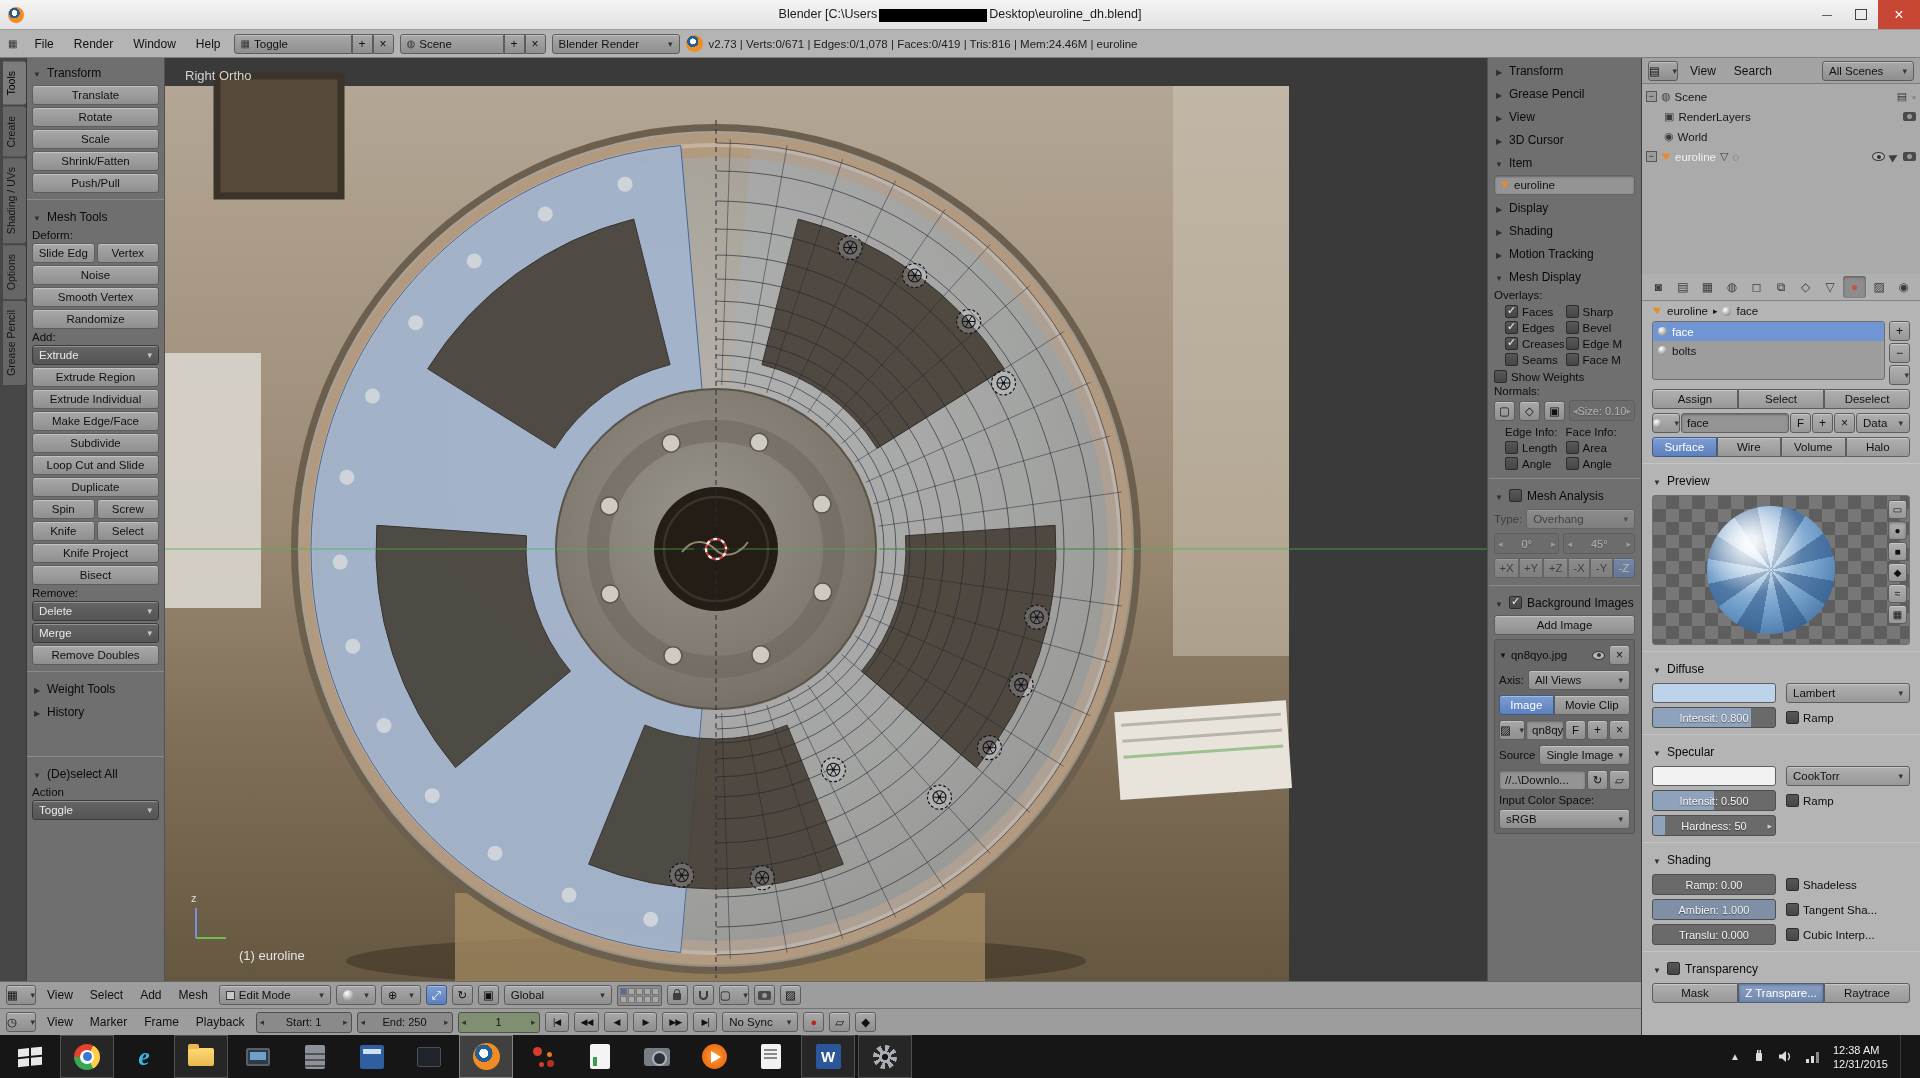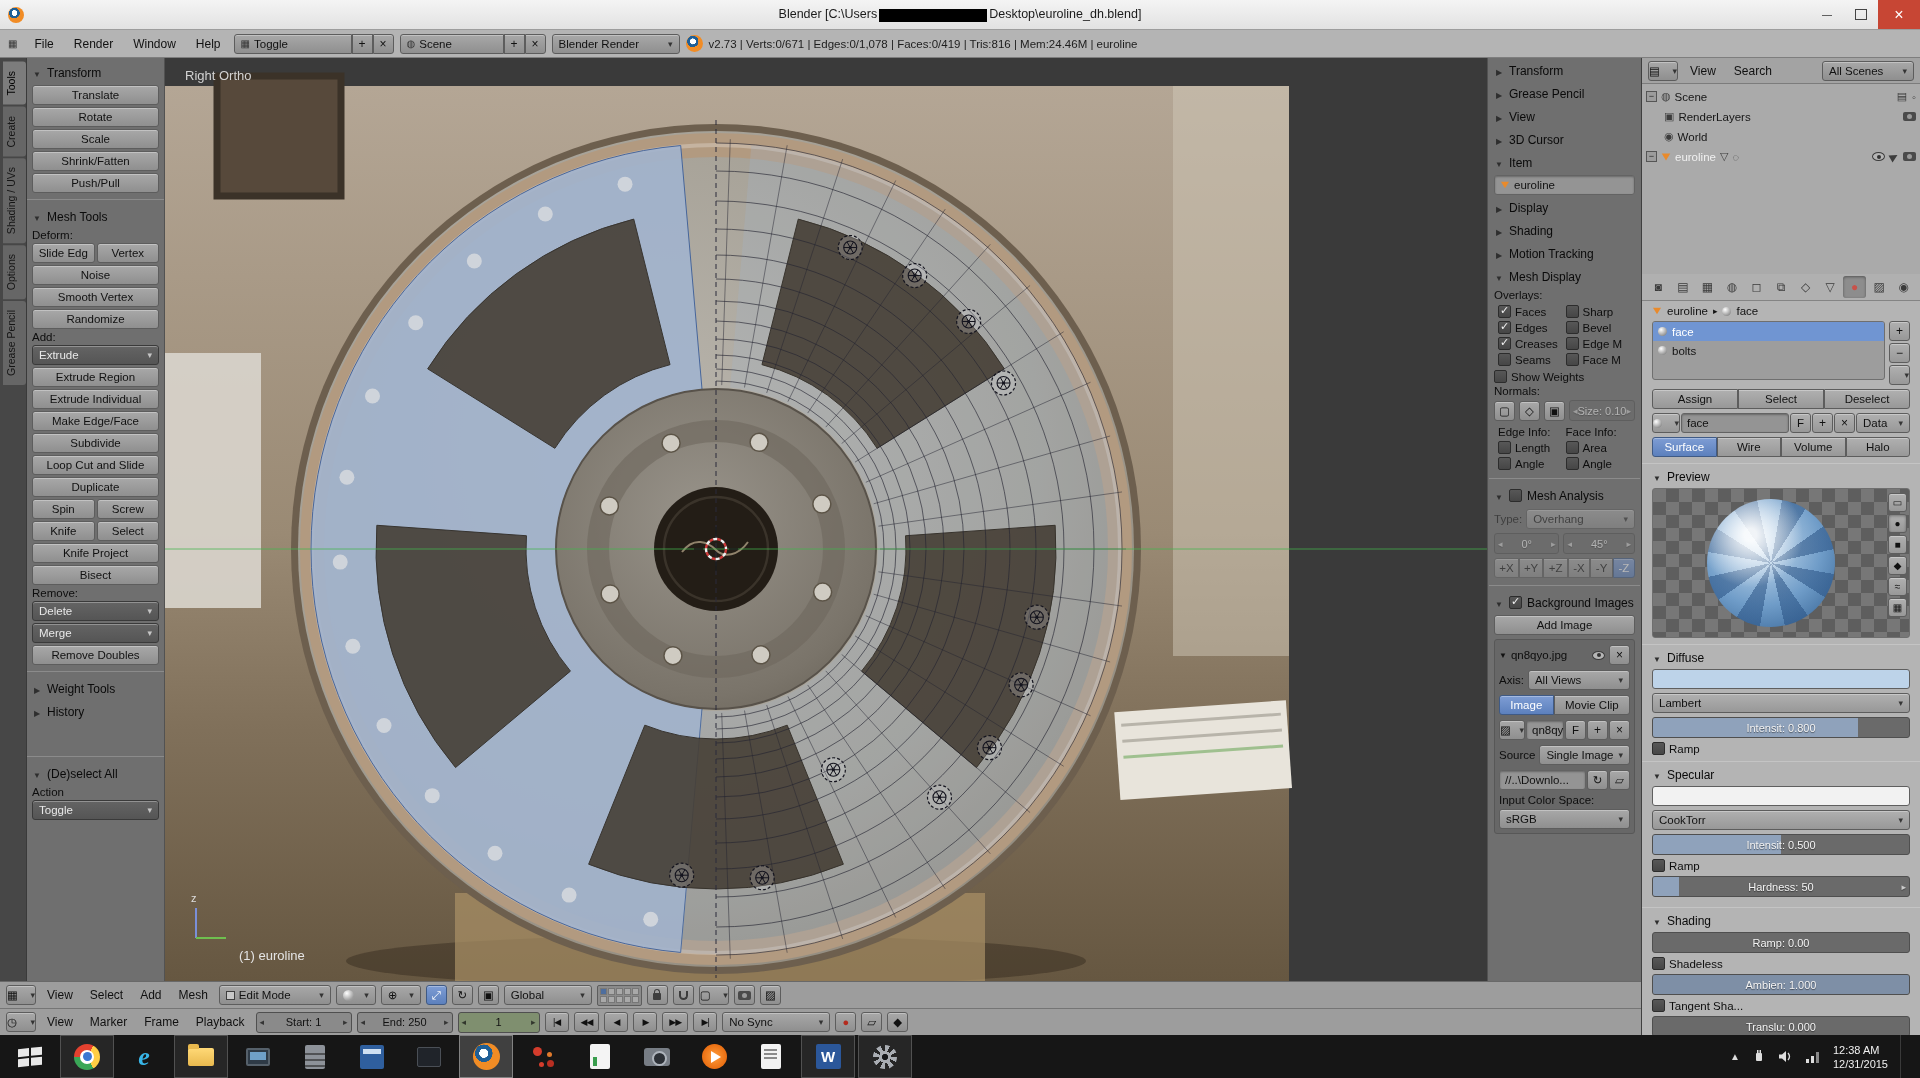--- a/index.html
+++ b/index.html
@@ -72,21 +72,21 @@
 
 
 #toolshelf{position:absolute;left:27px;top:0;width:138px;height:923px;background:#6f6f6f;border-right:1px solid #525252;padding:4px 5px;display:flex;flex-direction:column;gap:2px;overflow:hidden}
 #toolshelf .btn{width:100%}
 .half{display:flex;gap:2px}
 .half .btn{flex:1;padding:0 2px}
 
 
 #npanel{position:absolute;left:1487px;top:0;width:154px;height:923px;background:#6f6f6f;border-left:1px solid #525252;padding:2px 6px;display:flex;flex-direction:column;gap:2px;overflow:hidden}
 .np-row{display:flex;align-items:center;gap:4px;margin:1px 0}
-.grid2{display:grid;grid-template-columns:1fr 1fr;gap:3px 2px;margin:2px 4px}
+.grid2{display:grid;grid-template-columns:1fr 1fr;gap:3px 2px;margin:2px 11px}
 .cell{display:flex;align-items:center;gap:4px;overflow:hidden}
 .dim{opacity:.5}
 .subbox{background:#676767;border:1px solid #575757;border-radius:3px;padding:4px;display:flex;flex-direction:column;gap:3px;margin-top:2px}
 .grow{flex:1 1 auto;min-width:0}
 
 
 #vpheader{position:absolute;left:0;top:923px;width:1641px;height:27px;background:#9d9d9d;border-top:1px solid #696969;display:flex;align-items:center;gap:5px;padding:0 6px}
 #timeline{position:absolute;left:0;top:950px;width:1641px;height:27px;background:#9d9d9d;border-top:1px solid #757575;display:flex;align-items:center;gap:5px;padding:0 6px}
 .hmenu{padding:2px 6px;font-size:12px;color:#101010}
 .glyphbtn{min-width:24px}
@@ -116,21 +116,21 @@
 .i-camsm{width:13px;height:9px;background:#4a4a4a;border-radius:2px;position:relative;flex:none}
 .i-camsm::after{content:"";position:absolute;left:4px;top:2px;width:5px;height:5px;border-radius:50%;background:#999}
 
 #propsheader{height:27px;background:#b0b0b0;border-bottom:1px solid #848484;display:flex;align-items:center;gap:2px;padding:0 5px}
 .ptab{width:24px;height:22px;display:flex;align-items:center;justify-content:center;border-radius:3px;font-size:12px;color:#3a3a3a}
 .ptab.active{background:#8d8d8d;box-shadow:inset 0 1px 3px rgba(0,0,0,.4);color:#c8524a}
 #props{flex:1;background:#b4b4b4;padding:4px 10px 0 10px;display:flex;flex-direction:column;gap:4px;overflow:hidden}
 #props .btn{background:linear-gradient(#b0b0b0,#989898)}
 #props .btn.blue{background:linear-gradient(#7e9dd4,#5c80bd)}
 #props .btn.selb{background:linear-gradient(#8aa0c4,#7289ad)}
-.prow{display:grid;grid-template-columns:1fr;gap:4px;align-items:center}
+.prow{display:grid;grid-template-columns:1fr 1fr;gap:10px;align-items:center}
 .prow3{display:grid;grid-template-columns:1fr 1fr 1fr;gap:0;align-items:center}
 .prow4{display:grid;grid-template-columns:1fr 1fr 1fr 1fr;gap:0;align-items:center}
 .prow3 .btn,.prow4 .btn{border-radius:0}
 .prow3 .btn:first-child,.prow4 .btn:first-child{border-radius:3px 0 0 3px}
 .prow3 .btn:last-child,.prow4 .btn:last-child{border-radius:0 3px 3px 0}
 .crumb{display:flex;align-items:center;gap:5px;font-size:11.5px}
 .listbox{background:#9d9d9d;border:1px solid #6f6f6f;border-radius:3px;overflow:hidden;flex:1}
 .listrow{height:19px;display:flex;align-items:center;gap:5px;padding:0 5px;font-size:11.5px;color:#141414}
 .listrow.sel{background:#7095d2;color:#fff}
 .dotmat{width:9px;height:9px;border-radius:50%;background:radial-gradient(circle at 35% 30%,#fff,#8f8f8f 75%);flex:none}
@@ -748,21 +748,21 @@
           <span class="mini-cube"></span>
           <span style="margin-left:4px">Edit Mode</span>
         </div>
       <div class="btn dd" style="min-width:40px">
           <span class="mini-sphere"></span>
         </div>
       <div class="btn dd" style="min-width:40px">⊕</div>
       <div class="btn ibtn blue">⤢</div>
       <div class="btn ibtn">↻</div>
       <div class="btn ibtn">▣</div>
-      <div class="btn dd" style="width:88px;justify-content:flex-start">
+      <div class="btn dd" style="width:108px;justify-content:flex-start">
           <span>Global</span>
         </div>
       <div class="layergrid">
         <span class="lay on"></span>
           <span class="lay"></span>
           <span class="lay"></span>
           <span class="lay"></span>
           <span class="lay"></span>
         <span class="lay"></span>
           <span class="lay"></span>
@@ -809,21 +809,21 @@
         </div>
       <div class="btn glyphbtn">
           <b>▶</b>
         </div>
       <div class="btn glyphbtn">
           <b>▶▶</b>
         </div>
       <div class="btn glyphbtn">
           <b>▶|</b>
         </div>
-      <div class="btn dd" style="width:108px;justify-content:flex-start">
+      <div class="btn dd" style="width:76px;justify-content:flex-start">
           <span>No Sync</span>
         </div>
       <div class="btn ibtn">
           <span class="rec">●</span>
         </div>
       <div class="btn ibtn">▱</div>
       <div class="btn ibtn">◆</div>
     </div>
   </div>
 

